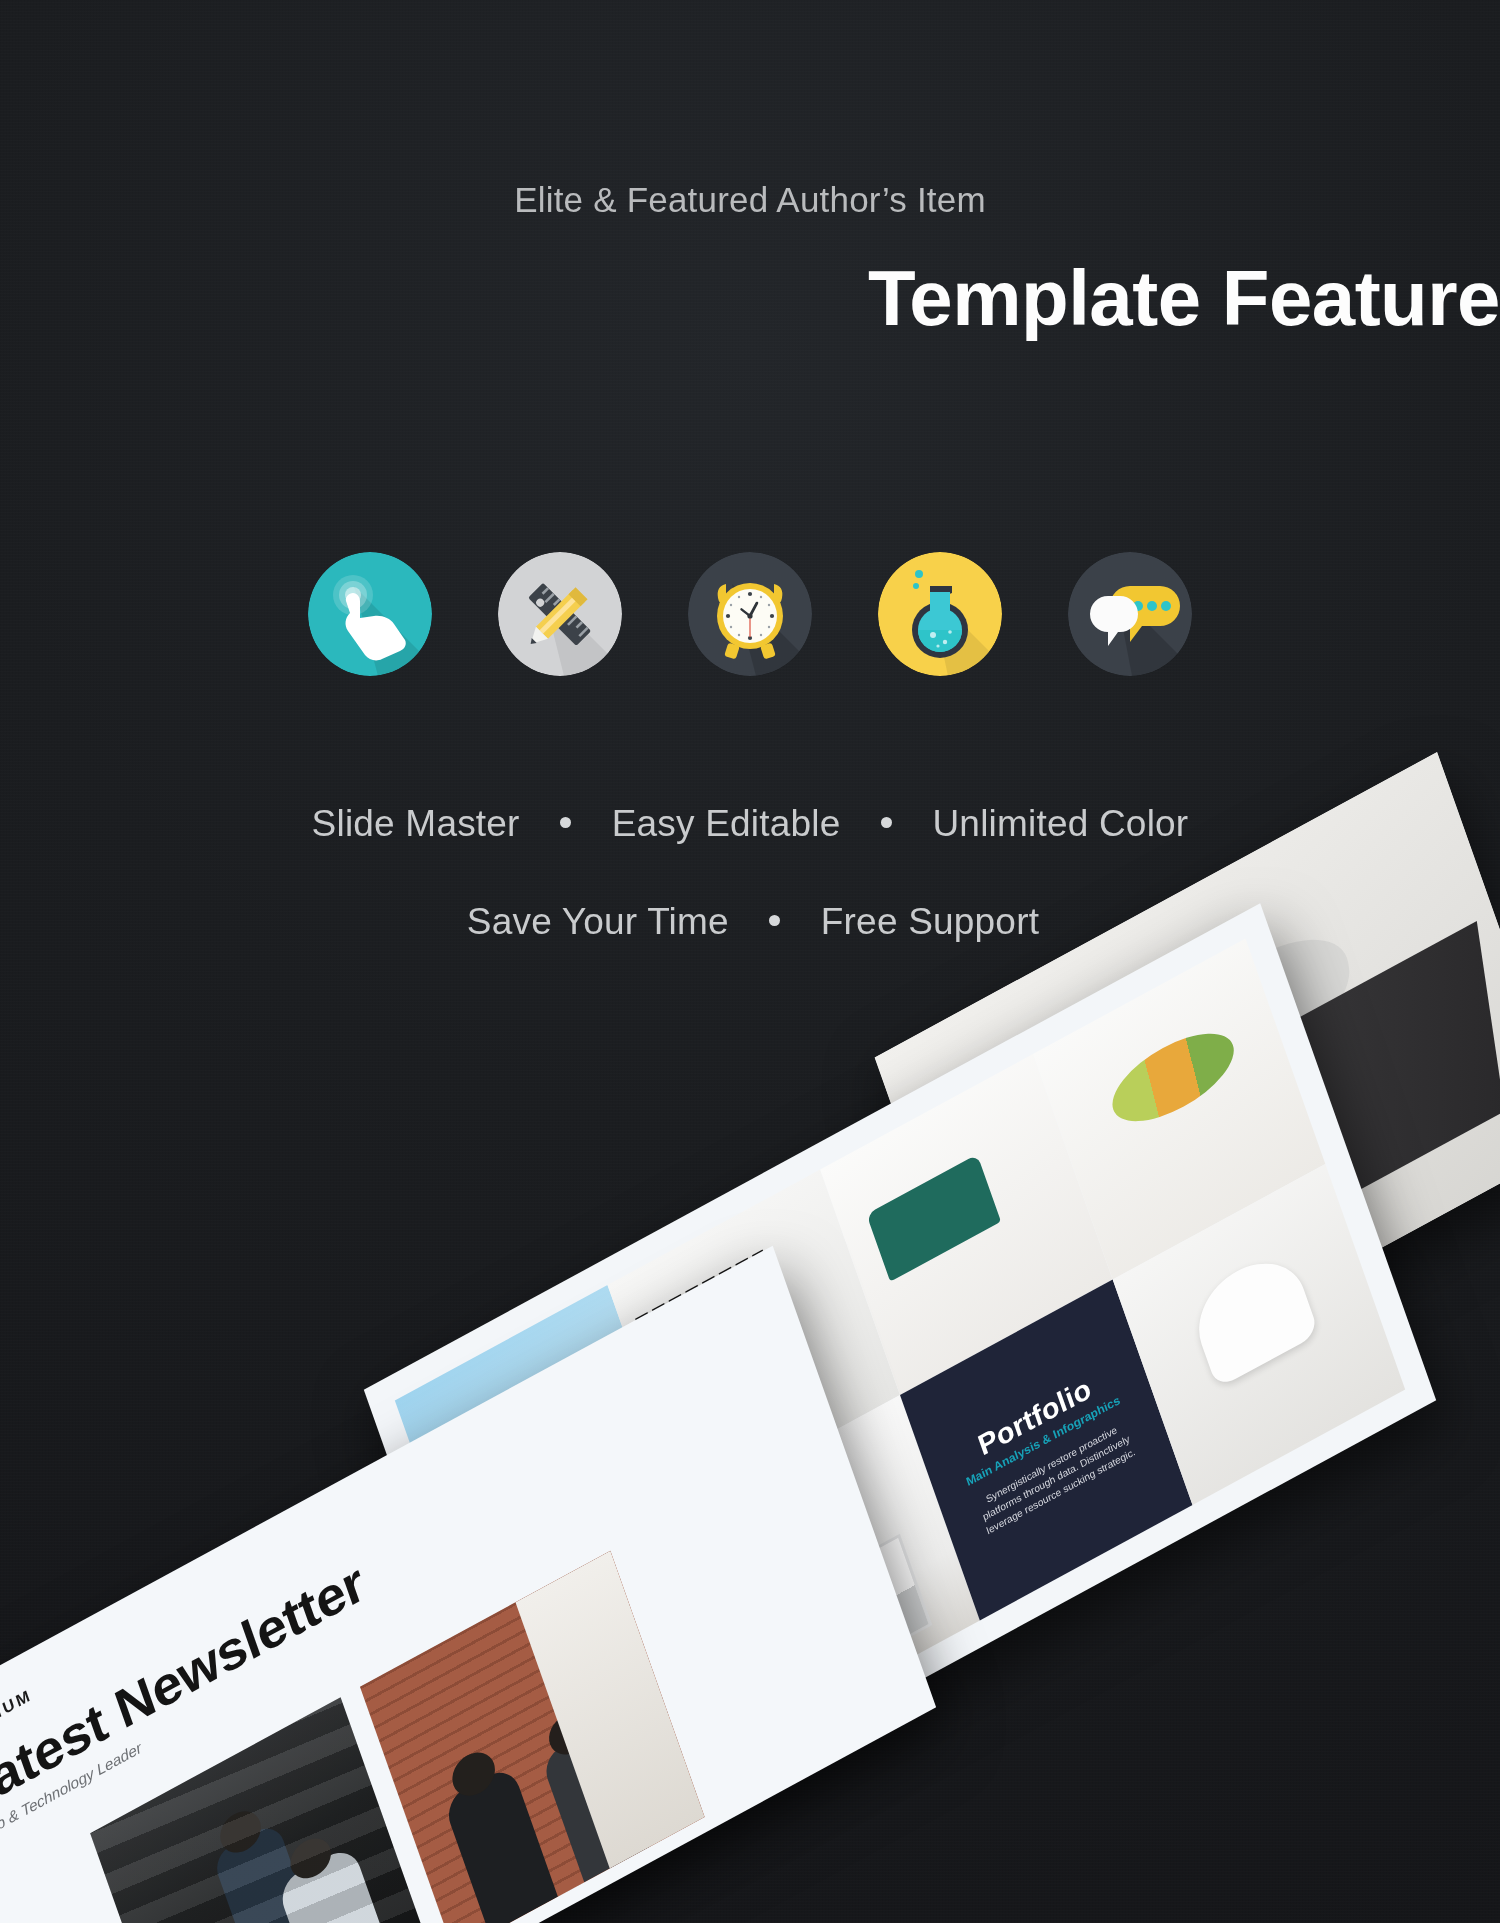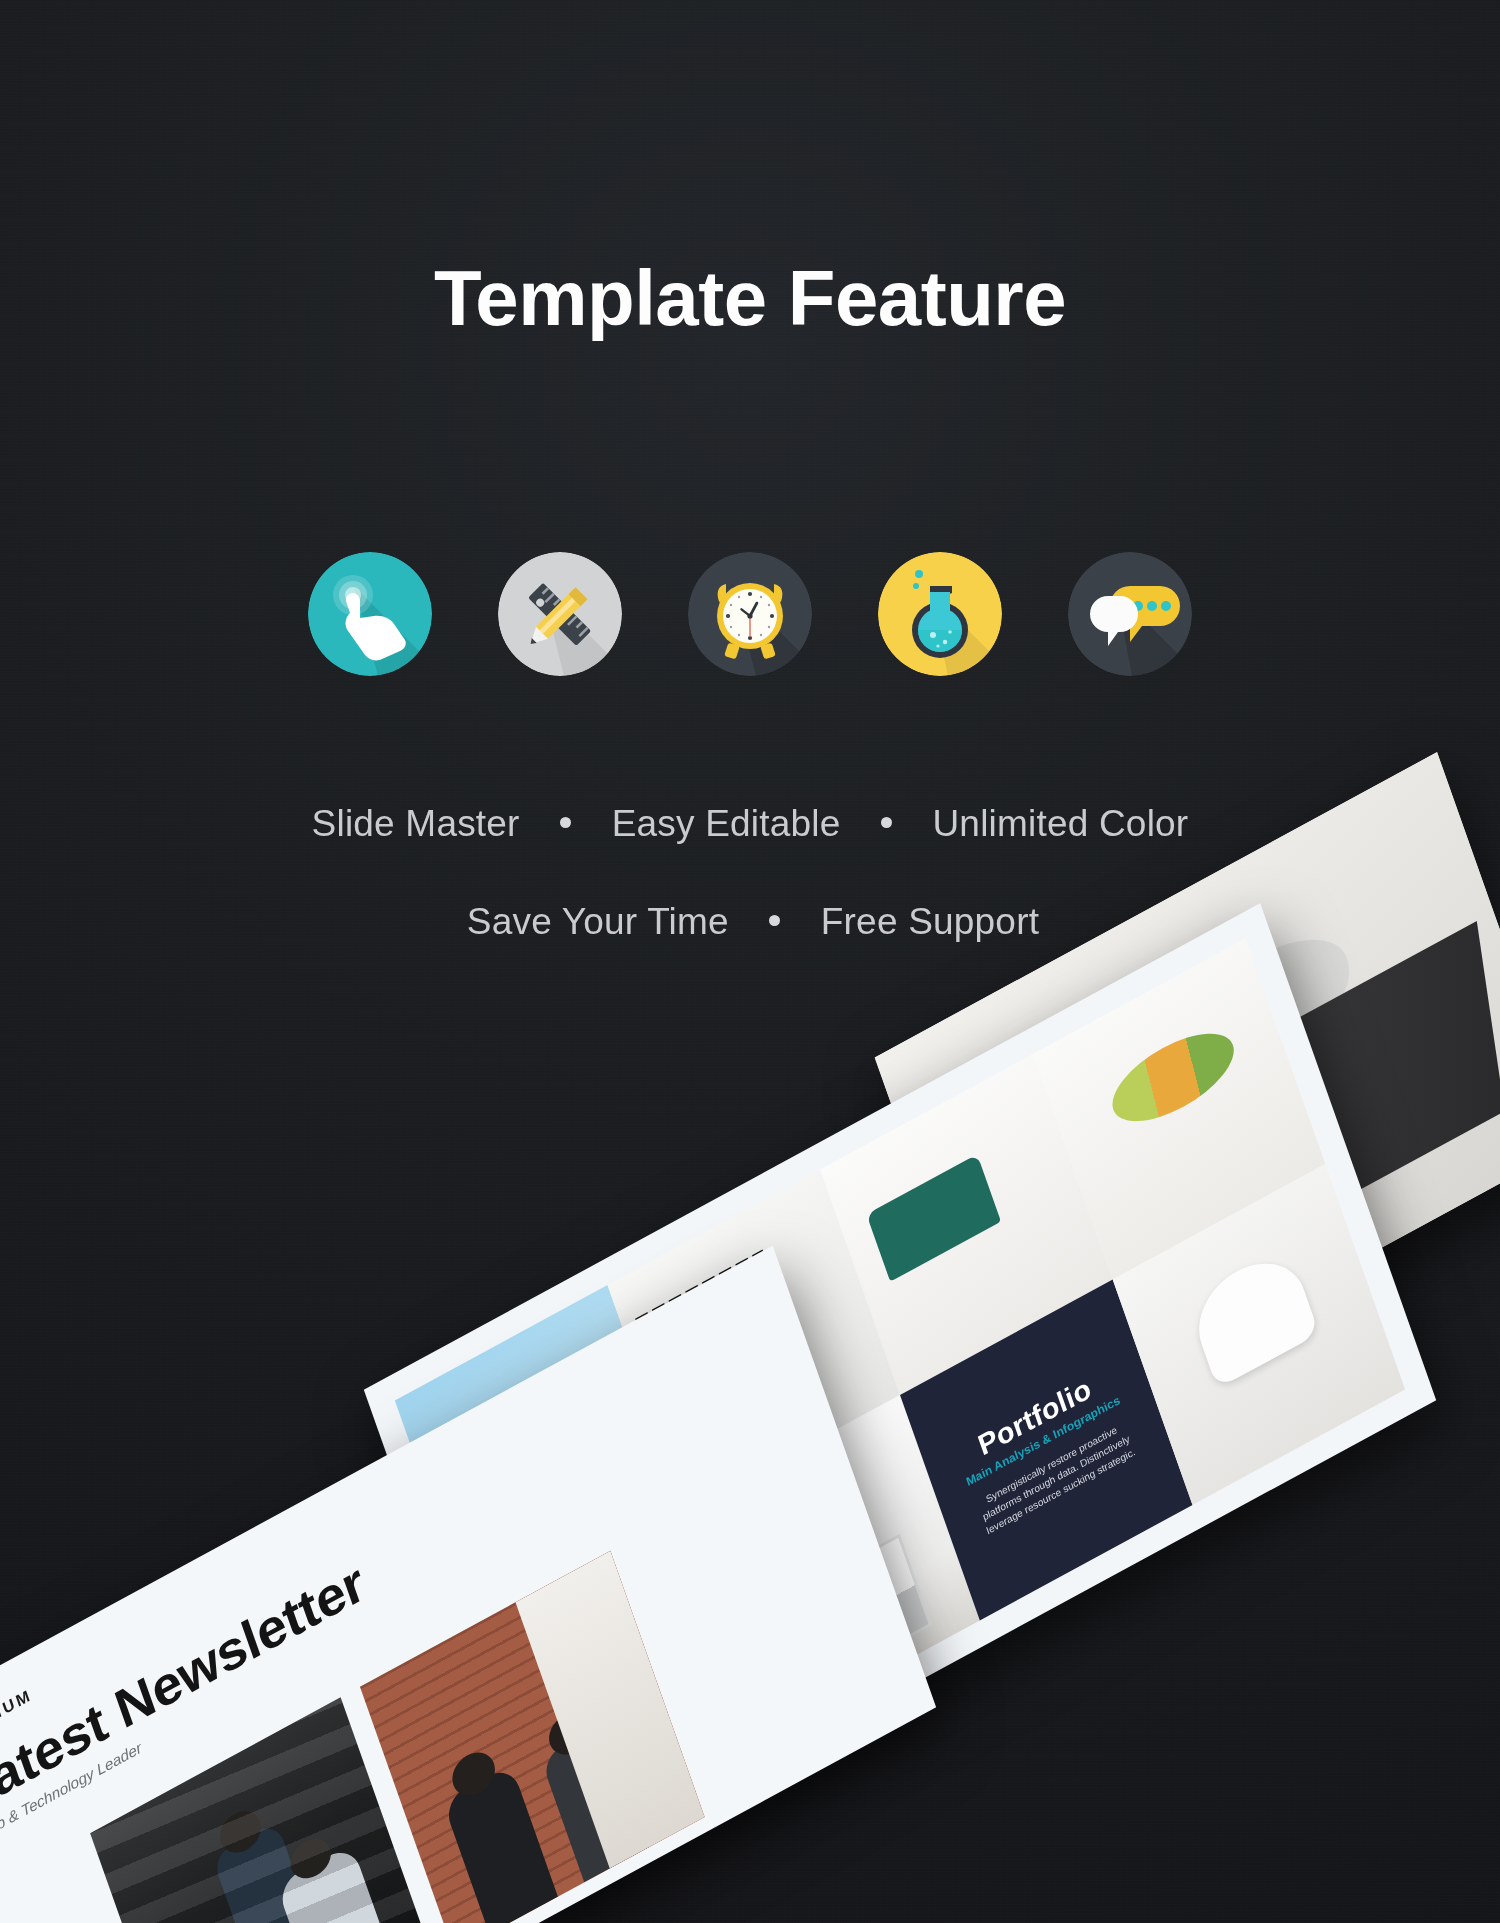--- a/index.html
+++ b/index.html
@@ -26,21 +26,21 @@
   }
 
   .stage{ position:absolute; inset:0; z-index:2; }
 
   
   .eyebrow{
     position:absolute; top:180px; left:0; right:0; text-align:center;
     font-size:35px; color:#b9bbbd; letter-spacing:.2px; font-weight:400;
   }
   .headline{
-    position:absolute; top:258px; left:0; right:0; text-align:center;
+    position:absolute; top:258px; left:0; right:0; text-align:right;
     font-size:78px; line-height:1.05; color:#fdfdfd; font-weight:700;
     letter-spacing:-.5px;
   }
 
   
   .icon-row{
     position:absolute; top:552px; left:0; right:0;
     display:flex; justify-content:center; gap:66px;
   }
   .icon-badge{
@@ -208,20 +208,21 @@
   .np-brick .g2{ position:absolute; left:52%; bottom:0; width:74px; height:140px; background:#33363a; border-radius:24px 24px 0 0; }
   .np-brick .g2::before{ content:""; position:absolute; left:14px; top:-28px; width:44px; height:40px; background:#241f1c; border-radius:50%; }
 </style>
 </head>
 <body>
 
 <div class="bg-noise"></div>
 
 <div class="stage">
 
+  <div class="eyebrow">Elite &amp; Featured Author’s Item</div>
   <h1 class="headline">Template Feature</h1>
 
   <div class="icon-row">
 
     <div class="icon-badge">
       <svg viewBox="0 0 124 124" xmlns="http://www.w3.org/2000/svg">
         <circle cx="62" cy="62" r="62" fill="#2bb8bd"></circle>
         <path d="M46 34 L118 106 L118 124 L70 124 Z" fill="#000" opacity=".10"></path>
         <circle cx="45" cy="43" r="20" fill="#fff" opacity=".16"></circle>
         <circle cx="45" cy="43" r="14" fill="#fff" opacity=".26"></circle>

